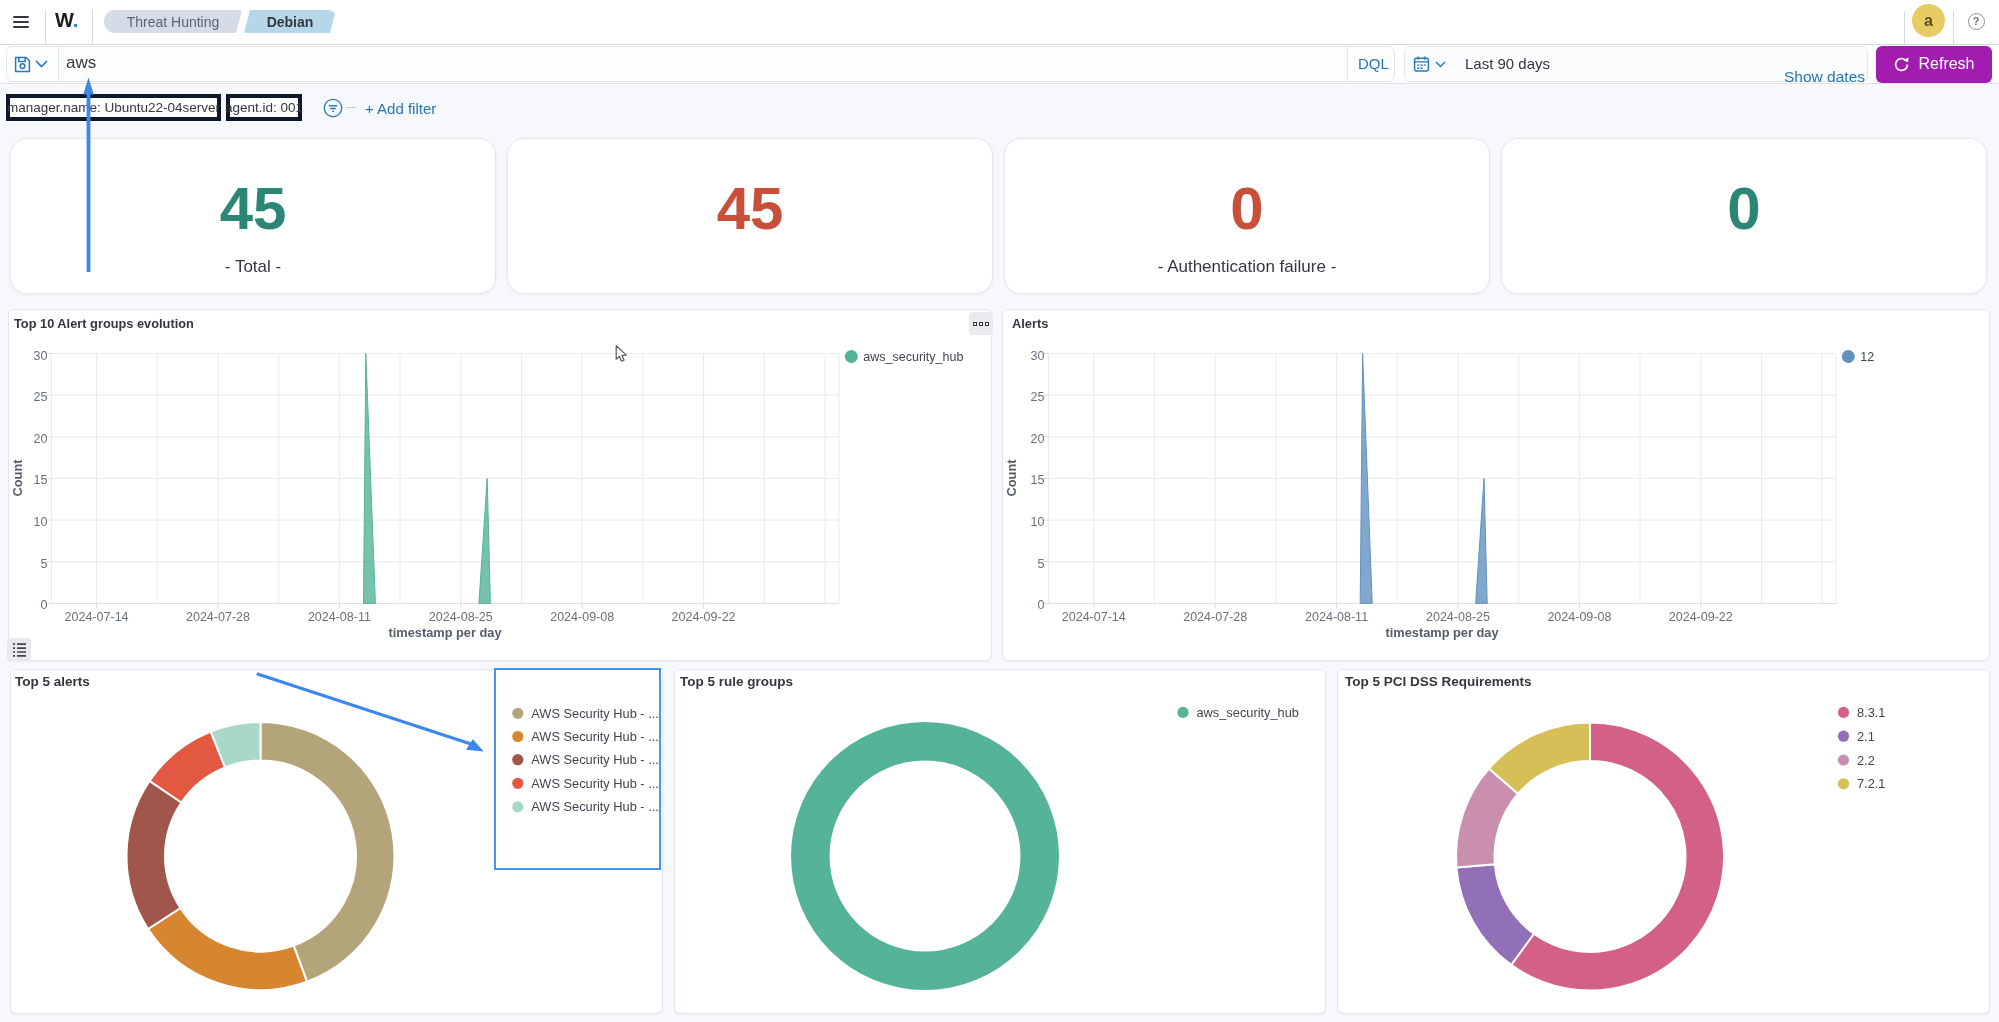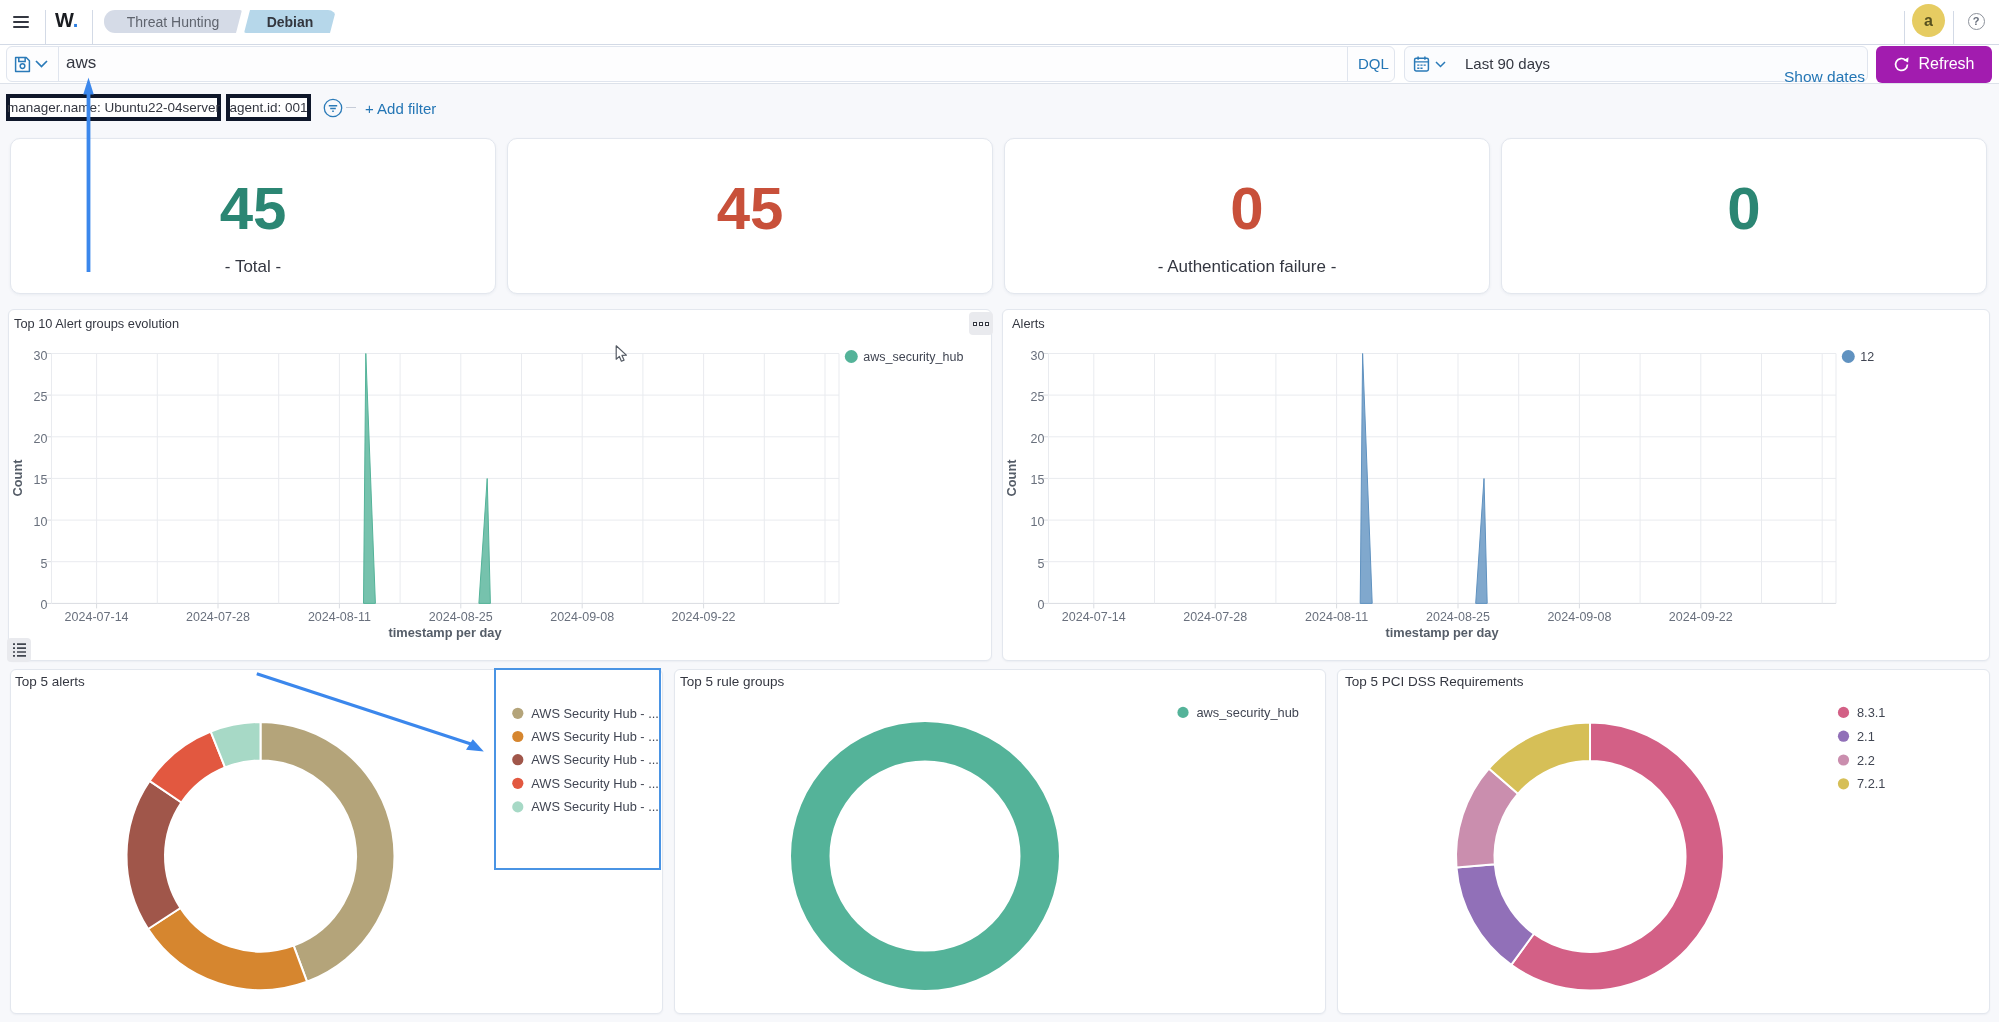--- a/index.html
+++ b/index.html
@@ -1,18 +1,18 @@
 <!DOCTYPE html>
 <html><head><meta charset="utf-8"><style>
 *{margin:0;padding:0;box-sizing:border-box}
 body{width:1999px;height:1022px;font-family:"Liberation Sans",sans-serif;background:#fff;position:relative;overflow:hidden}
 .abs{position:absolute}
 .panel{position:absolute;background:#fff;border:1px solid #e3e7ee;border-radius:6px;box-shadow:0 1px 2px rgba(60,80,120,.06)}
-.ptitle{position:absolute;font-size:12.8px;font-weight:normal;color:#343741;letter-spacing:0}
-.card{position:absolute;background:#fff;border:1px solid #e3e7ee;border-radius:10px;box-shadow:0 1px 3px rgba(60,80,120,.07);text-align:center}
+.ptitle{position:absolute;font-size:12.8px;font-weight:bold;color:#343741;letter-spacing:0}
+.card{position:absolute;background:#fff;border:1px solid #e3e7ee;border-radius:17px;box-shadow:0 1px 3px rgba(60,80,120,.07);text-align:center}
 .bignum{font-size:60px;font-weight:bold;line-height:1}
 .cardlab{font-size:17px;color:#343741;margin-top:18px}
 .pill{position:absolute;background:#fff;border:4px solid #0f172a;border-radius:0;font-size:13.5px;white-space:nowrap;color:#343741;display:flex;align-items:center;justify-content:center}
 .blue{color:#2476b5}
 svg{display:block}
 </style></head><body>
 
 <div class="abs" style="left:0;top:45px;width:1999px;height:977px;background:#f7f8fb"></div>
 <div class="abs" style="left:0;top:45px;width:1999px;height:38.5px;background:#fff;border-bottom:1px solid #dde2ea"></div>
 <div class="abs" style="left:0;top:0;width:1999px;height:45px;background:#fff;border-bottom:1px solid #d3dae6"></div>
@@ -51,21 +51,21 @@
     <path d="M1 1 L5.5 5.5 L10 1"></path>
   </svg>
 <div class="abs" style="left:1465px;top:55px;font-size:15px;color:#343741">Last 90 days</div>
 <div class="abs blue" style="left:1784px;top:68px;font-size:15.5px">Show dates</div>
 <div class="abs" style="left:1876px;top:45.5px;width:116px;height:37px;background:#a21caf;border-radius:6px;display:flex;align-items:center;justify-content:center;color:#fff;font-size:16px">
 <svg width="17" height="17" viewBox="0 0 16 16" style="margin-right:8px">
 <path d="M13.6 8 a5.6 5.6 0 1 1 -1.6 -3.95" fill="none" stroke="#fff" stroke-width="1.6"></path>
 <path d="M14.6 1.2 L14.2 6.0 L9.9 4.1 Z" fill="#fff"></path>
 </svg>Refresh</div>
 <div class="pill" style="left:6px;top:94px;width:215px;height:27px">manager.name: Ubuntu22-04server</div>
-<div class="pill" style="left:226px;top:94px;width:85px;height:27px">agent.id: 001</div>
+<div class="pill" style="left:226px;top:94px;width:76px;height:27px">agent.id: 001</div>
 <svg class="abs" style="left:323px;top:98px" width="20" height="20" viewBox="0 0 20 20" fill="none" stroke="#2a7ab8">
 <circle cx="10" cy="10" r="8.7" stroke-width="1.3"></circle>
 <path d="M5.8 7.8 h8.4 M7.2 10.6 h5.6" stroke-width="1.5"></path>
 <path d="M9.2 13.2 h1.6" stroke-width="1.5"></path>
 </svg>
 <div class="abs" style="left:346px;top:106.5px;width:10px;height:1.5px;background:#c6ccd8"></div>
 <div class="abs blue" style="left:365px;top:100px;font-size:15px">+ Add filter</div>
 <div class="card" style="left:10.0px;top:138px;width:486px;height:156px">
 <div style="margin-top:40px" class="bignum"><span style="color:#2b8673">45</span></div>
 <div class="cardlab">- Total -</div>

